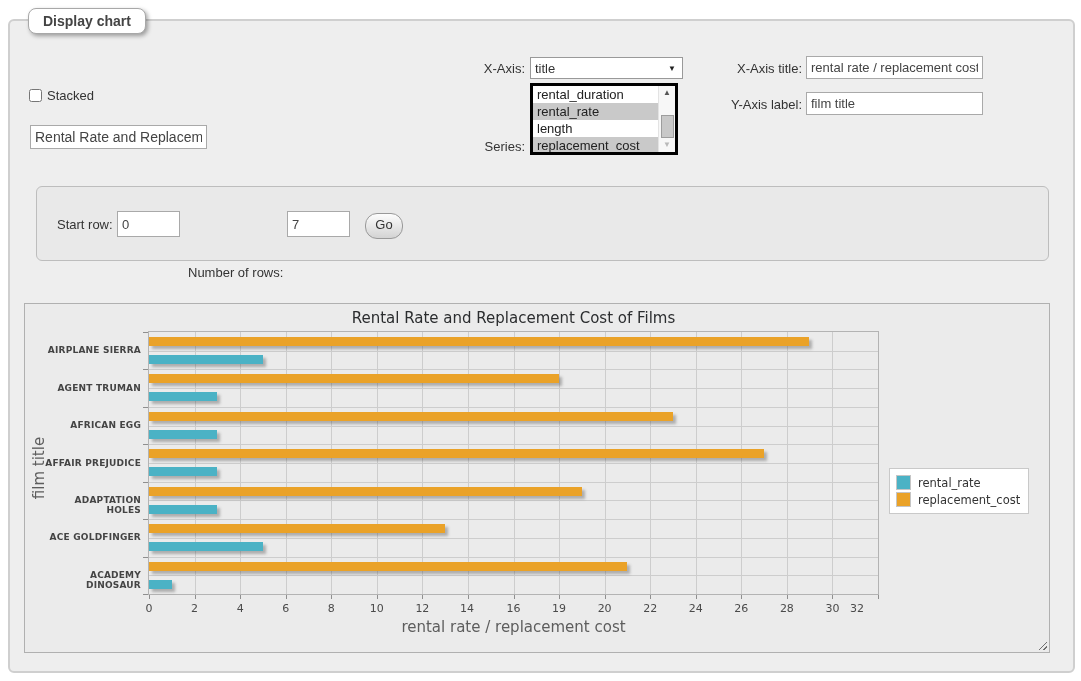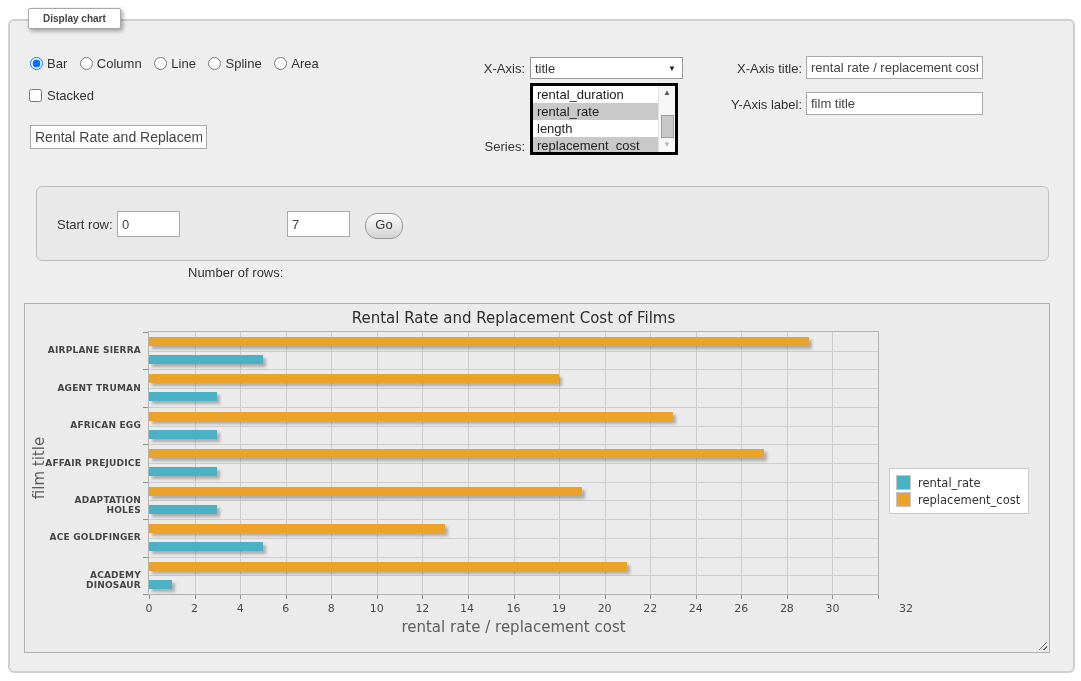--- a/index.html
+++ b/index.html
@@ -3,22 +3,22 @@
 <meta charset="utf-8">
 <style>
   html,body{margin:0;padding:0;background:#fff;}
   #page{position:relative;width:1081px;height:681px;background:#fff;overflow:hidden;
         font-family:"Liberation Sans",sans-serif;font-size:13px;color:#333;}
   .abs{position:absolute;}
 
   
   #panel{left:8px;top:19px;width:1063px;height:650px;background:#eeeeee;
          border:2px solid #cfcfcf;border-radius:6px;}
-  #legendbox{left:28px;top:8px;background:#fff;border:1px solid #a8a8a8;border-radius:2px;
-             padding:4px 14px;font-weight:bold;font-size:10px;color:#444;
+  #legendbox{left:28px;top:8px;background:#fff;border:1px solid #a8a8a8;border-radius:8px;
+             padding:4px 14px;font-weight:bold;font-size:14px;color:#444;
              box-shadow:2px 2px 4px rgba(0,0,0,0.35);z-index:5;}
 
   
   #radios{left:30px;top:56px;white-space:nowrap;}
   .radio-item{margin-right:9px;display:inline-flex;align-items:center;cursor:default;}
   .radio-item input{margin:0 4px 0 0;}
   #stackedrow{left:29px;top:88px;display:inline-flex;align-items:center;}
   #stackedrow input{margin:0 5px 0 0;}
   input[type=text]{box-sizing:border-box;border:1px solid #a9a9a9;background:#fff;
         font-family:"Liberation Sans",sans-serif;font-size:13px;color:#444;padding:2px 4px;}
@@ -95,42 +95,20 @@
 </head>
 <body>
 
 <div id="page">
 
   <div id="panel" class="abs"></div>
   <div id="legendbox" class="abs">
     <span>Display chart</span>
   </div>
 
-  <div id="radios" class="abs">
-    <label class="radio-item">
-      <input type="radio" name="ctype" checked="true" style="">
-      <span>Bar</span>
-    </label>
-    <label class="radio-item">
-      <input type="radio" name="ctype" style="">
-      <span>Column</span>
-    </label>
-    <label class="radio-item">
-      <input type="radio" name="ctype" style="">
-      <span>Line</span>
-    </label>
-    <label class="radio-item">
-      <input type="radio" name="ctype" style="">
-      <span>Spline</span>
-    </label>
-    <label class="radio-item">
-      <input type="radio" name="ctype" style="">
-      <span>Area</span>
-    </label>
-  </div>
 
   <label id="stackedrow" class="abs">
     <input type="checkbox" style="">
     <span>Stacked</span>
   </label>
 
   <input type="text" id="titleinput" class="abs" value="Rental Rate and Replacement Cost of Films" style="">
 
   <div id="xaxis-lab" class="abs rlabel">X-Axis:</div>
   <div id="xaxis-select" class="abs">
@@ -263,16 +241,16 @@
       <div class="xticklab" style="position: absolute; left: 610.188px; top: 298px;">22</div>
       <div class="xtick" style="position: absolute; left: 670.75px; top: 291px;"></div>
       <div class="xticklab" style="position: absolute; left: 655.75px; top: 298px;">24</div>
       <div class="xtick" style="position: absolute; left: 716.312px; top: 291px;"></div>
       <div class="xticklab" style="position: absolute; left: 701.312px; top: 298px;">26</div>
       <div class="xtick" style="position: absolute; left: 761.875px; top: 291px;"></div>
       <div class="xticklab" style="position: absolute; left: 746.875px; top: 298px;">28</div>
       <div class="xtick" style="position: absolute; left: 807.438px; top: 291px;"></div>
       <div class="xticklab" style="position: absolute; left: 792.438px; top: 298px;">30</div>
       <div class="xtick" style="position: absolute; left: 853px; top: 291px;"></div>
-      <div class="xticklab" style="position: absolute; left: 866px; top: 298px;">32</div>
+      <div class="xticklab" style="position: absolute; left: 817px; top: 298px;">32</div>
     </div>
 
 </div>
 
 </body></html>

